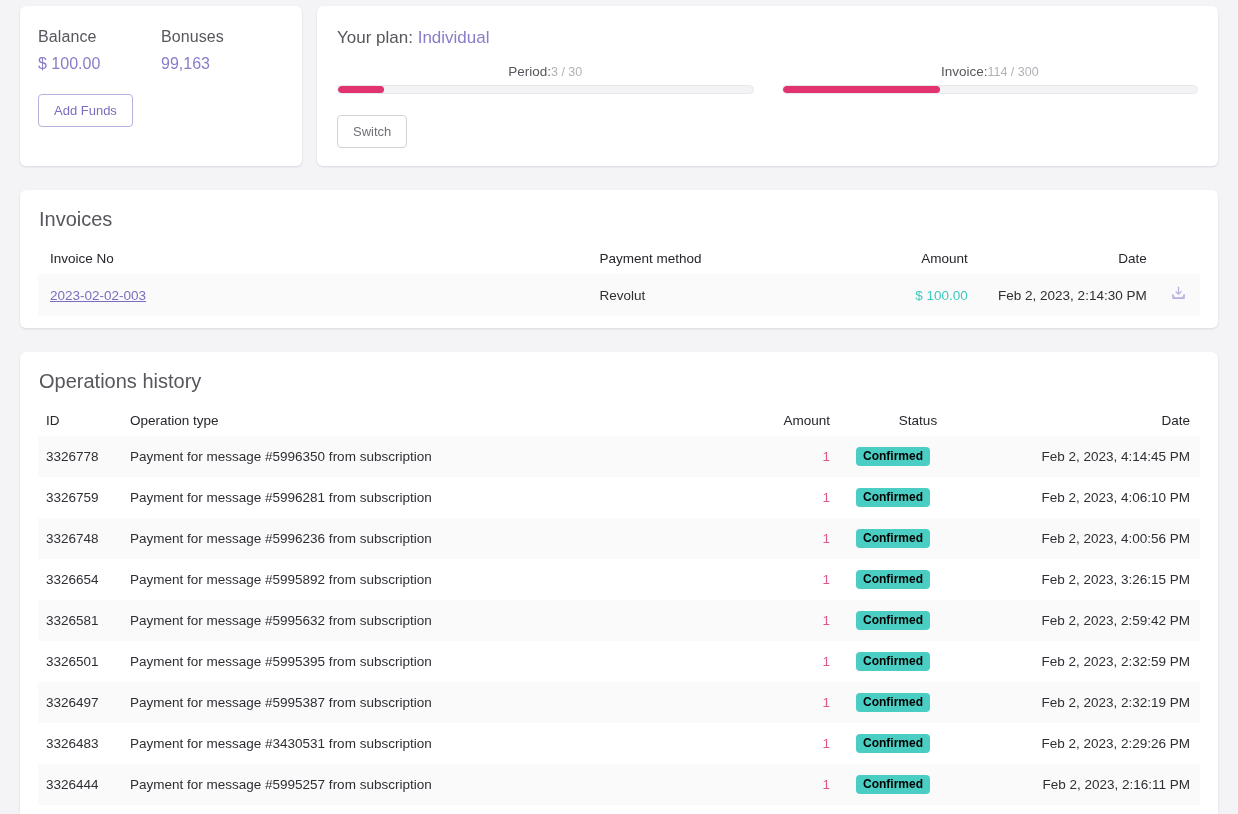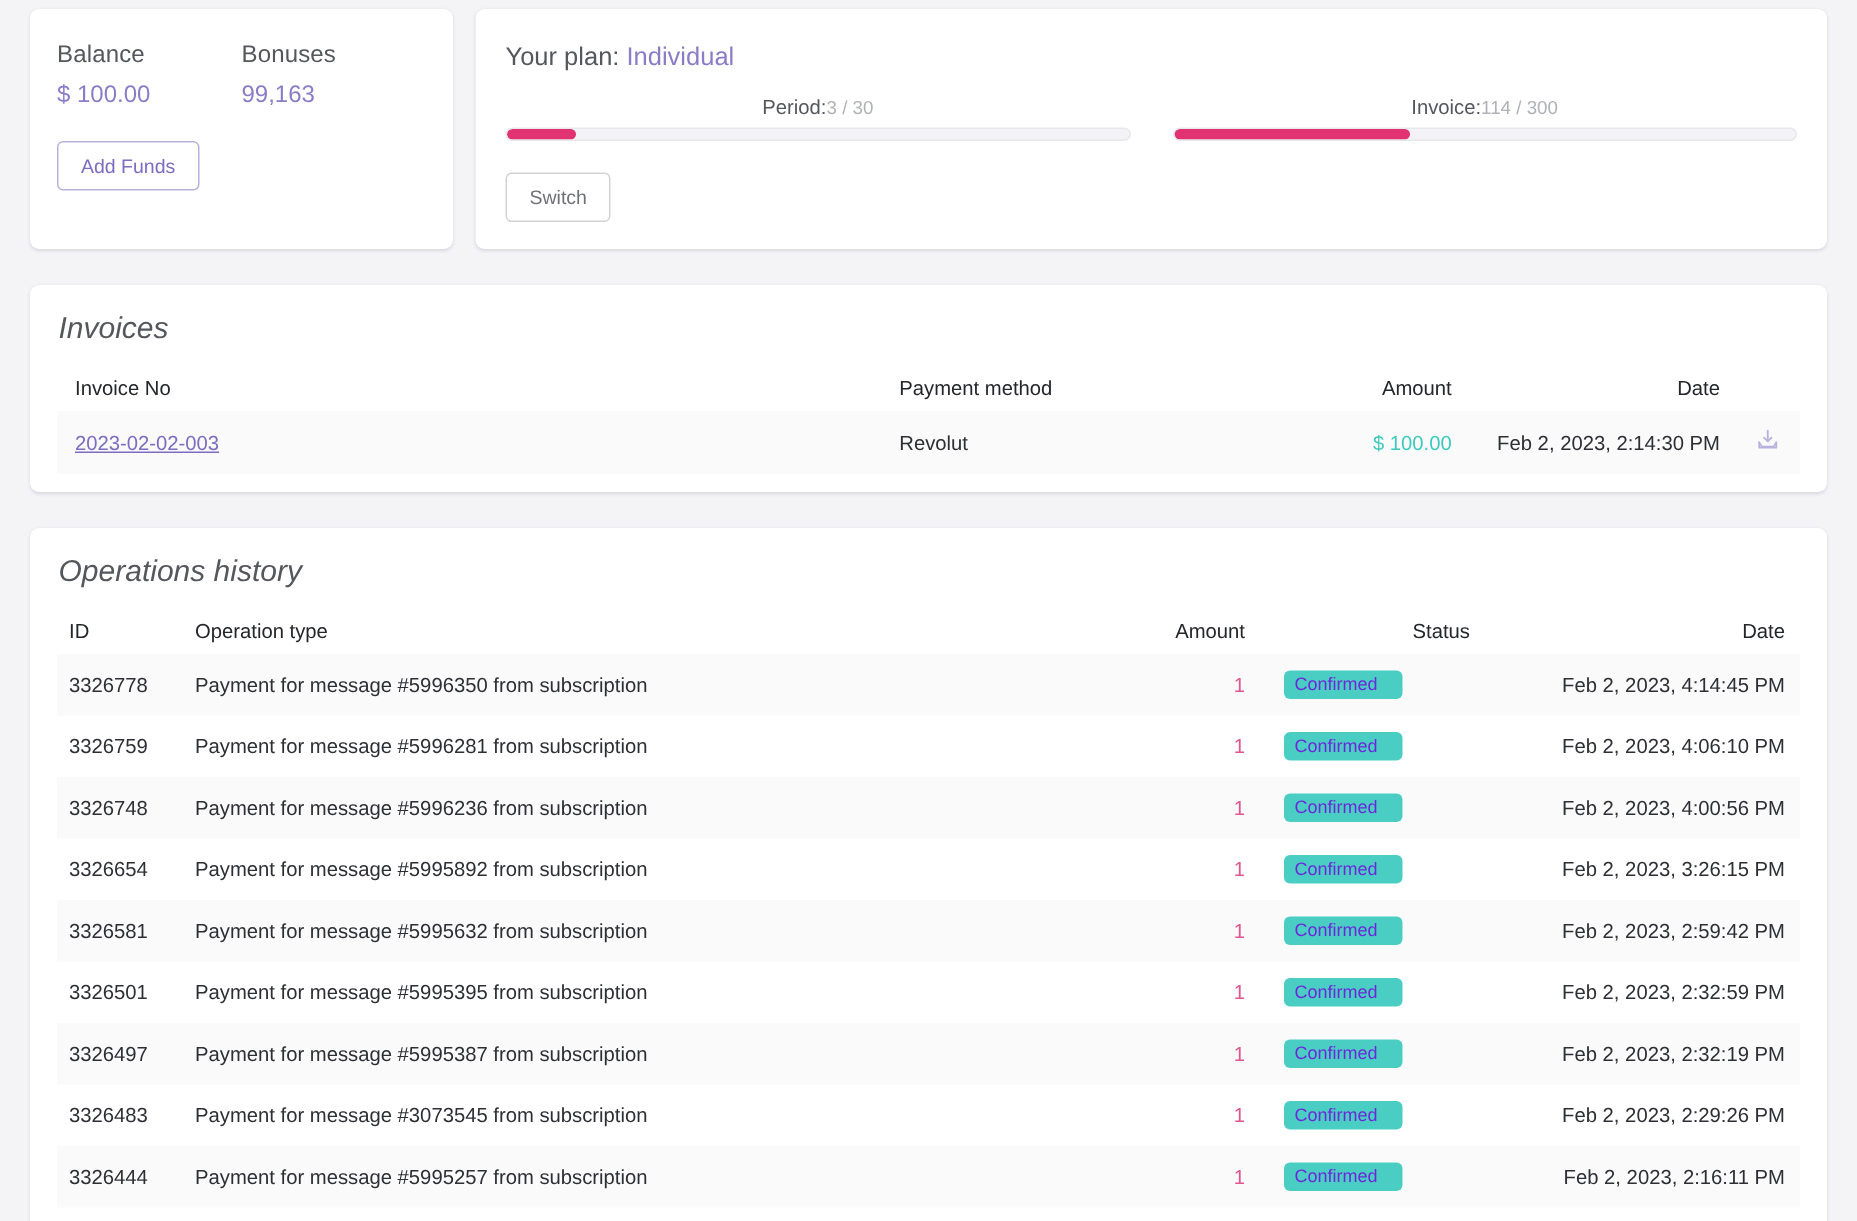--- a/index.html
+++ b/index.html
@@ -70,21 +70,21 @@
 
   .payer-title { font-size: 16px; color: #55575c; }
   .payer-addr {
     margin-top: 8px; font-size: 13.5px; color: #55575c; line-height: 1.45;
   }
 
   
   .section { margin-top: 24px; padding: 18px 18px 12px 18px; }
   .section-title {
     font-size: 20px; color: #55575c; font-weight: normal;
-    margin: 0 0 12px 0; padding-left: 1px; font-style: italic;
+    margin: 0 0 12px 0; padding-left: 1px;
   }
 
   table { width: 100%; border-collapse: collapse; }
   th {
     font-size: 13.5px; color: #24262b; font-weight: normal;
     padding: 8px 10px; text-align: left; white-space: nowrap;
   }
   td {
     font-size: 13.5px; color: #2d2f34;
     padding: 11px 10px; text-align: left; white-space: nowrap;
@@ -102,35 +102,35 @@
   .link-invoice {
     color: #7d6cc0; text-decoration: underline; cursor: pointer;
   }
   .amount-teal { color: #3ec9bd; }
   .dl-icon { color: #b9b0de; display: inline-block; }
 
   
   .ops th.c-id { width: 82px; padding-left: 8px; }
   .ops th.c-type { }
   .ops th.c-amount { width: 110px; text-align: right; }
-  .ops th.c-status { width: 150px; text-align: right; padding-left: 16px; margin-top: 44px; }
+  .ops th.c-status { width: 150px; text-align: center; padding-left: 16px; margin-top: 44px; }
   .ops th.c-date { width: 210px; text-align: right; padding-right: 10px; }
   .ops td.c-id { padding-left: 8px; }
   .ops td.c-amount { text-align: right; color: #e0568e; }
   .ops td.c-status { padding-left: 16px; }
   .ops td.c-date { text-align: right; padding-right: 10px; }
   .ops tbody tr:nth-child(odd) td { background: #fafafa; }
   .badge {
     display: inline-block;
     background: #4acec4;
-    color: #6d28d9;
+    color: #000000;
     font-size: 12px;
-    font-weight: normal;
+    font-weight: bold;
     border-radius: 4px;
-    padding: 3px 17px 4px 7px;
+    padding: 3px 7px 4px 7px;
     line-height: 1;
   }
 </style>
 </head>
 <body>
 
 <div class="page">
 
   <div class="top-row">
 
@@ -264,21 +264,21 @@
           </tr>
           <tr>
             <td class="c-id">3326497</td>
             <td class="c-type">Payment for message #5995387 from subscription</td>
             <td class="c-amount">1</td>
             <td class="c-status"><span class="badge">Confirmed</span></td>
             <td class="c-date">Feb 2, 2023, 2:32:19 PM</td>
           </tr>
           <tr>
             <td class="c-id">3326483</td>
-            <td class="c-type">Payment for message #3073545 from subscription</td>
+            <td class="c-type">Payment for message #3430531 from subscription</td>
             <td class="c-amount">1</td>
             <td class="c-status"><span class="badge">Confirmed</span></td>
             <td class="c-date">Feb 2, 2023, 2:29:26 PM</td>
           </tr>
           <tr>
             <td class="c-id">3326444</td>
             <td class="c-type">Payment for message #5995257 from subscription</td>
             <td class="c-amount">1</td>
             <td class="c-status"><span class="badge">Confirmed</span></td>
             <td class="c-date">Feb 2, 2023, 2:16:11 PM</td>

